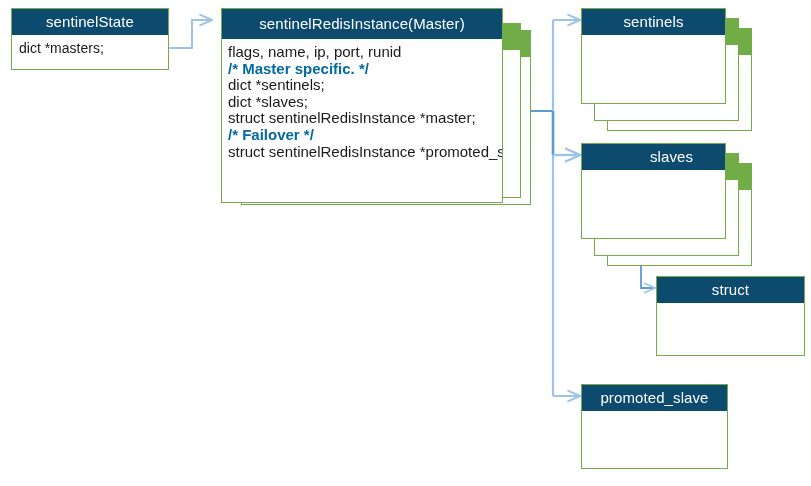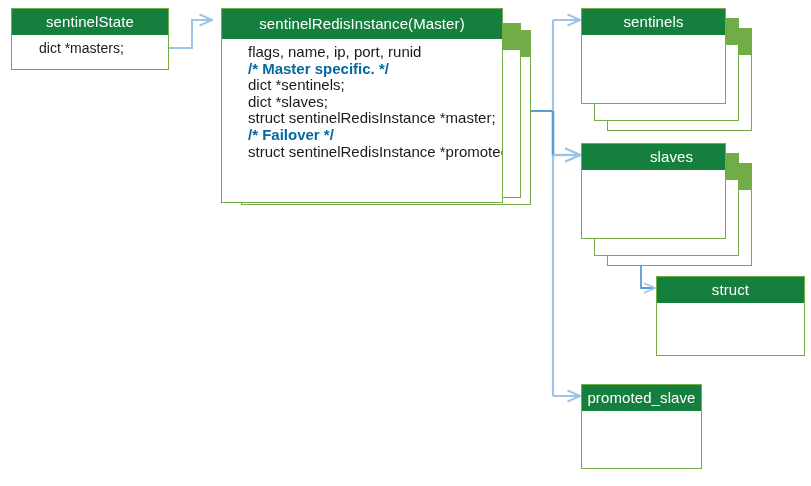--- a/index.html
+++ b/index.html
@@ -30,40 +30,39 @@
   .cbox {
     position: absolute;
     box-sizing: border-box;
     background: #ffffff;
     border: 1px solid #74AD48;
     display: flex;
     flex-direction: column;
   }
   .cbox-head {
     box-sizing: border-box;
-    background: #15803d;
+    background: #0c4a6e;
     color: #ffffff;
     text-align: center;
     font-size: 15px;
     line-height: 1.1;
     letter-spacing: 0.1px;
     display: flex;
     align-items: center;
     justify-content: center;
     flex: 0 0 auto;
     overflow: hidden;
     white-space: nowrap;
   }
   .cbox-body {
     flex: 1 1 auto;
     background: #ffffff;
     padding: 4px 7px 2px 7px;
     box-sizing: border-box;
     overflow: hidden;
-    margin-left: 20px;
   }
   
   .ghost {
     position: absolute;
     box-sizing: border-box;
     background: #ffffff;
     border: 1px solid #74AD48;
     display: flex;
     flex-direction: column;
   }
@@ -190,18 +189,18 @@
   <div class="cbox" style="left:581px; top:143px; width:145px; height:96px;">
     <div class="cbox-head" style="height:26px;padding-left:36px;">slaves</div>
     <div class="cbox-body"></div>
   </div>
 
   <div class="cbox" style="left:656px; top:276px; width:149px; height:80px;">
     <div class="cbox-head" style="height:26px;">struct</div>
     <div class="cbox-body"></div>
   </div>
 
-  <div class="cbox" style="left:581px; top:384px; width:121px; height:85px;">
+  <div class="cbox" style="left:581px; top:384px; width:147px; height:85px;">
     <div class="cbox-head" style="height:26px;">promoted_slave</div>
     <div class="cbox-body"></div>
   </div>
 
 </div>
 
 </body></html>

